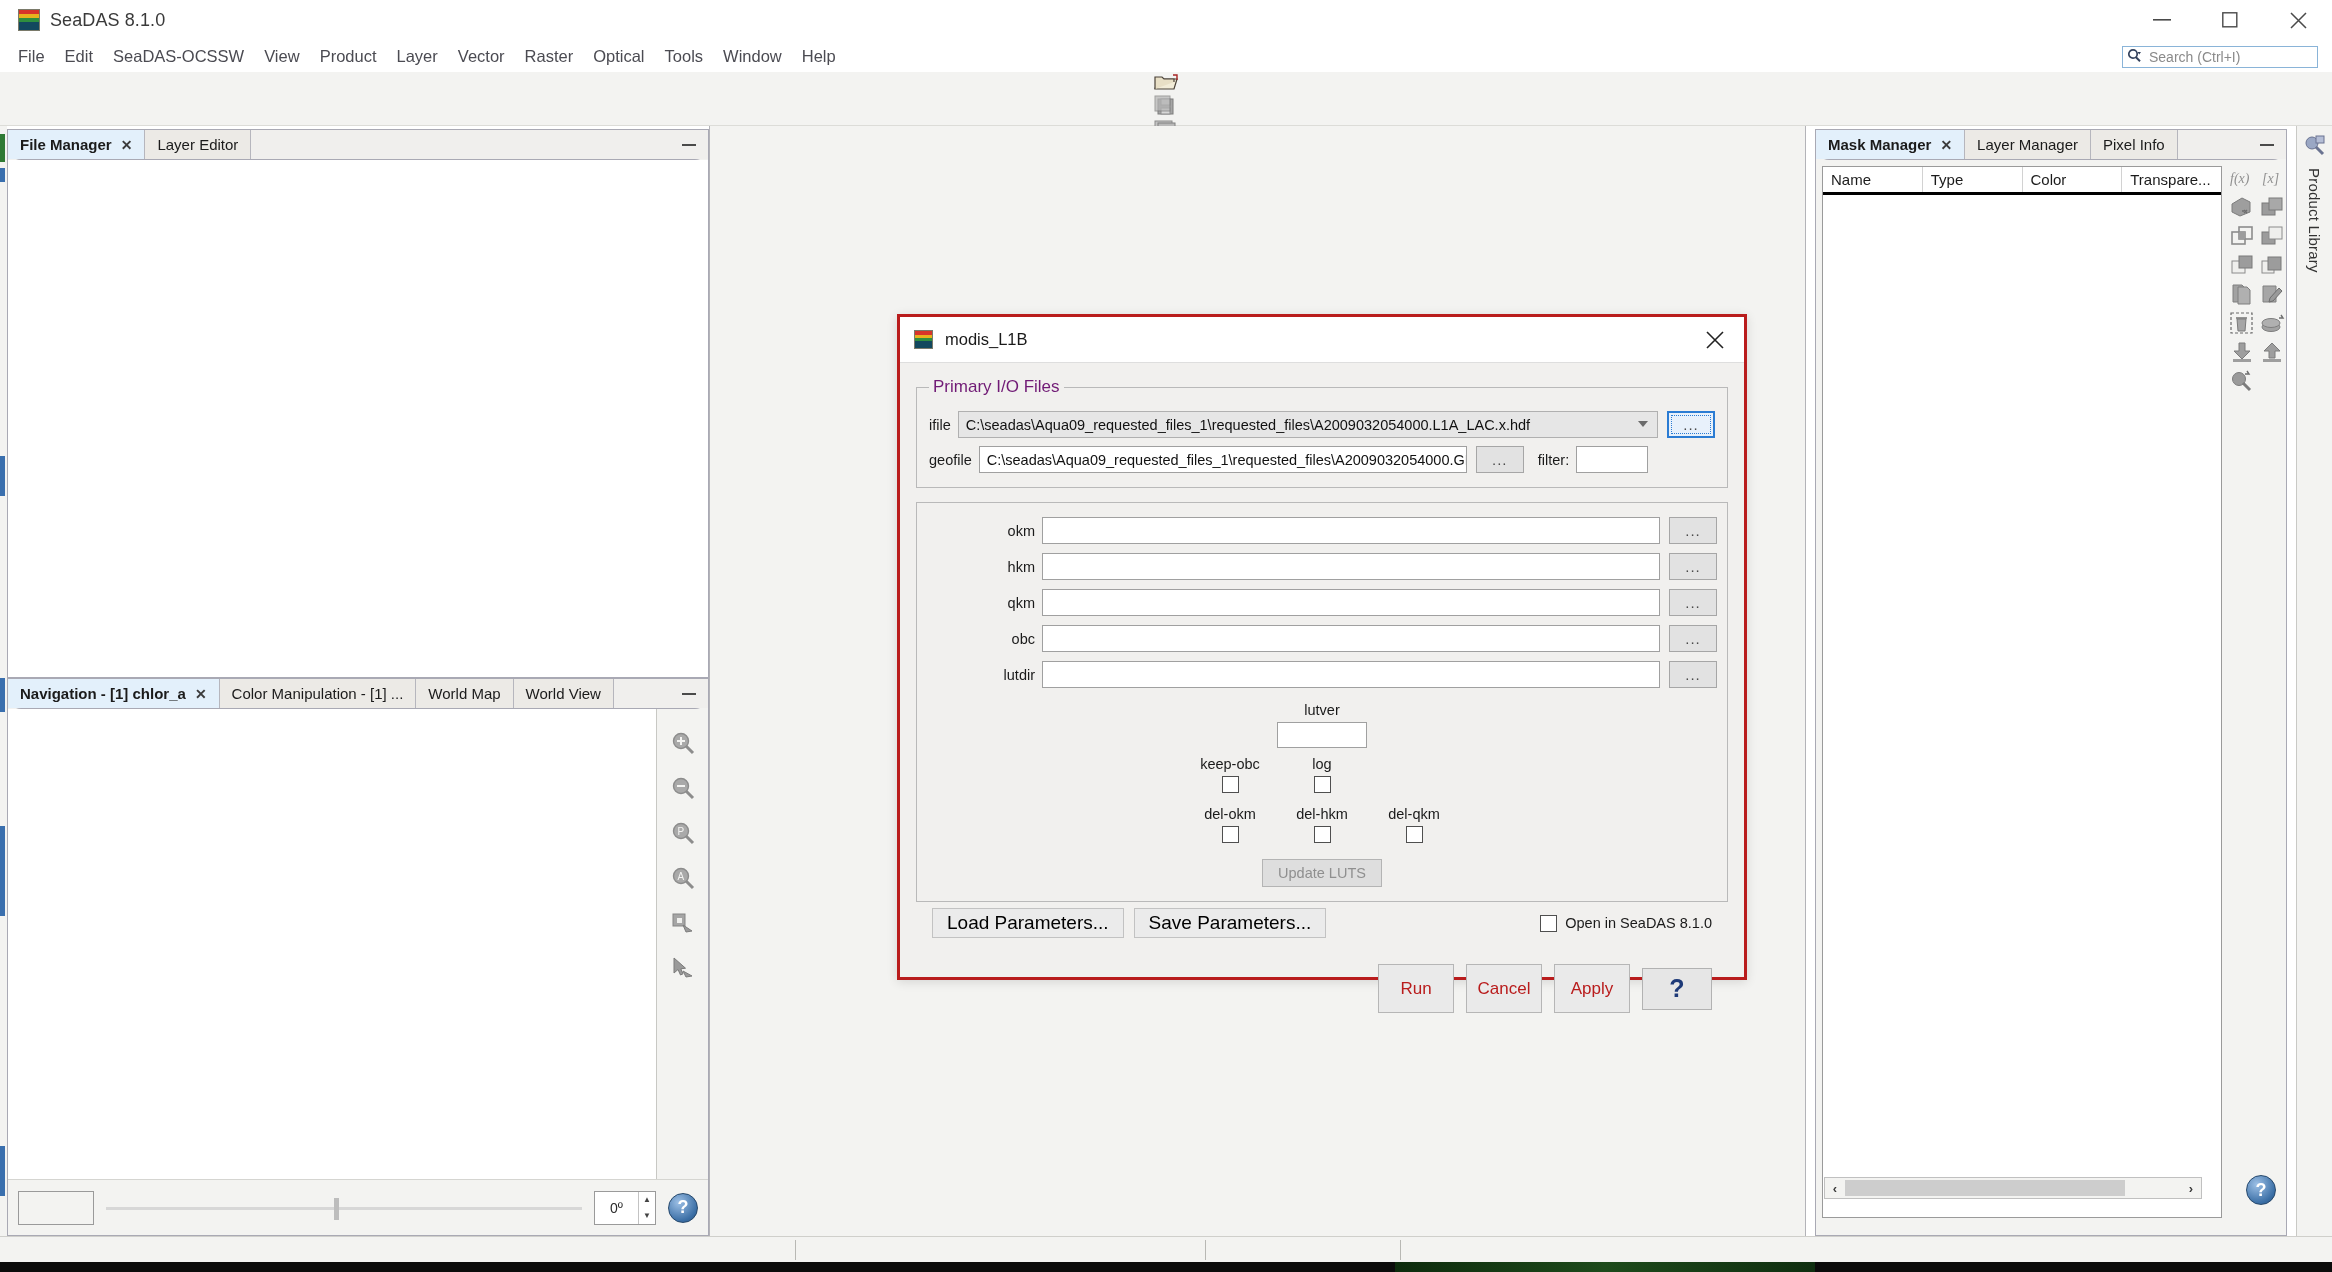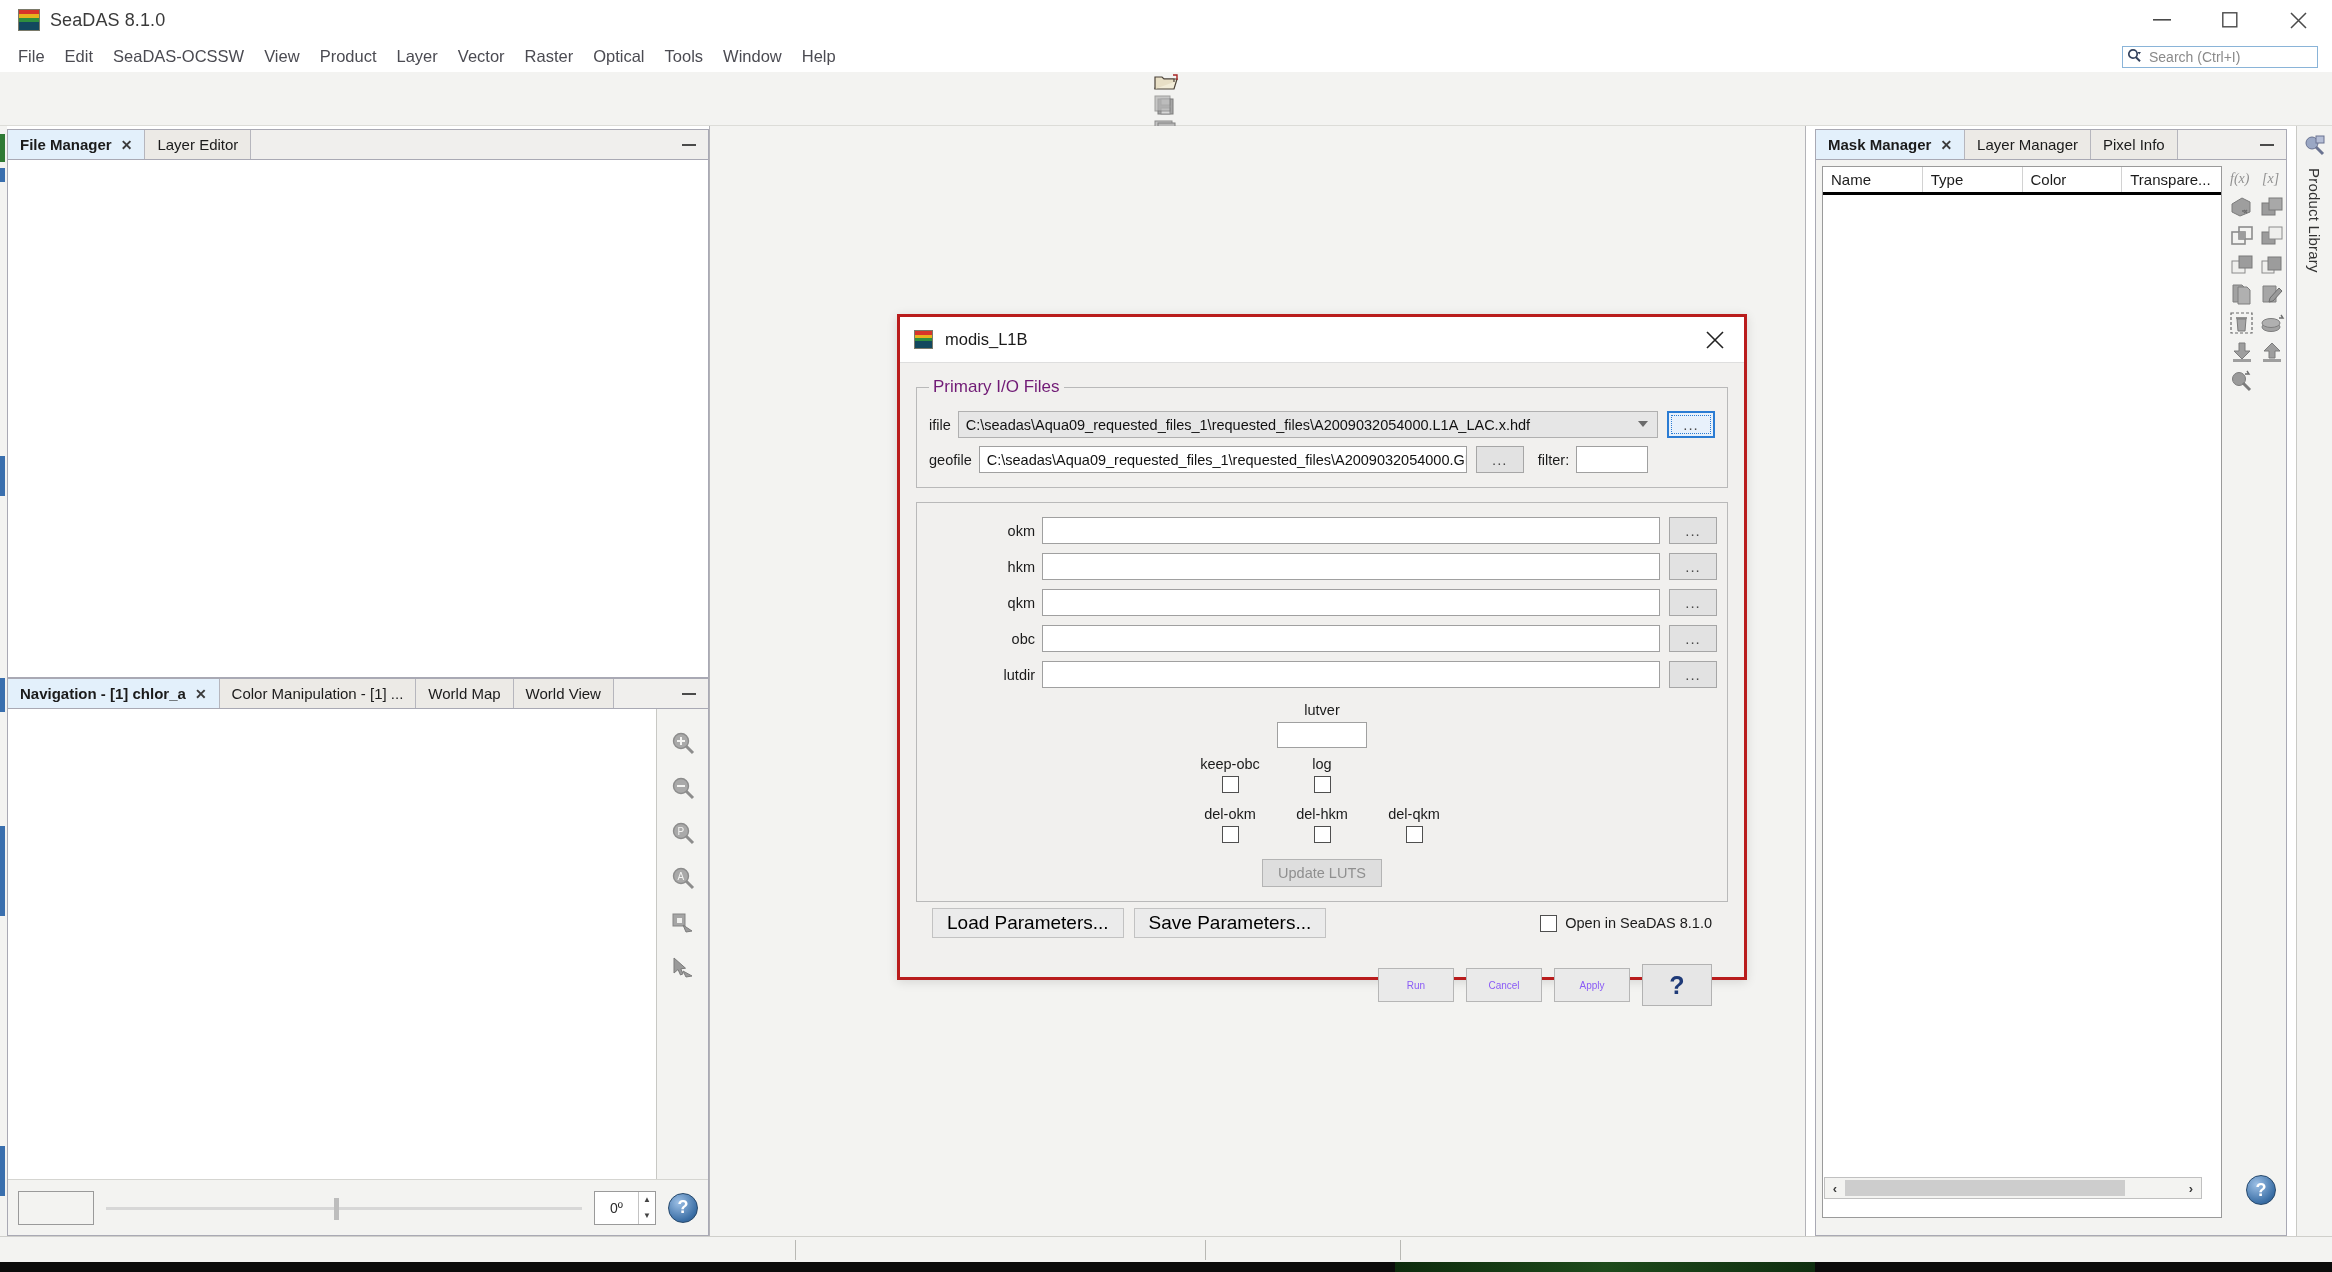--- a/index.html
+++ b/index.html
@@ -78,21 +78,21 @@
     background: #f3f3f1;
   }
   .edge-strip i { position: absolute; left: 0; width: 5px; display: block; }
 
   .panel {
     position: absolute; background: #f3f3f1;
     border: 1px solid #a9a9b4;
   }
   .tabstrip {
     height: 30px; display: flex; align-items: stretch;
-    background: #eeeeec; border-bottom: 1px solid #a9a9b4;
+    background: #eeeeec; border-bottom: 1px solid #a9a9b4; border-radius: 13px;
   }
   .tab {
     display: flex; align-items: center; gap: 9px;
     padding: 0 12px; font-size: 15px; color: #1b1b1b;
     background: #eceae6; border-right: 1px solid #b6b6bd;
     white-space: nowrap;
   }
   .tab.active { background: #e3f0fb; font-weight: bold; }
   .tab .xmark { font-size: 14px; color: #3b3b3b; }
   .tab-filler { flex: 1; background: #f0efed; display: flex;
@@ -283,23 +283,23 @@
   .gbtn {
     height: 30px; padding: 0 14px; background: #ebebeb; border: 1px solid #c2c2c2;
     display: flex; align-items: center; justify-content: center;
     font-size: 19px; color: #000000; margin-right: 10px;
   }
   .open-seadas { margin-left: auto; display: flex; align-items: center; gap: 8px;
      font-size: 14.5px; color: #1a1a1a; }
   .foot-row2 { display: flex; justify-content: flex-end; align-items: center;
      gap: 12px; margin-top: 26px; }
   .abtn {
-    width: 76px; height: 34px; background: #eaeaea; border: 1px solid #b6b6b6;
+    width: 76px; height: 49px; background: #eaeaea; border: 1px solid #b6b6b6;
     display: flex; align-items: center; justify-content: center;
-    font-size: 10px; color: #8b5cf6;
+    font-size: 17px; color: #b91c1c;
   }
   .qbtn {
     width: 70px; height: 42px; background: #e6e6e6; border: 1px solid #b2b2b2;
     display: flex; align-items: center; justify-content: center;
     font-size: 25px; color: #1e3a78; font-weight: bold;
   }
 </style>
 </head>
 <body>
 

